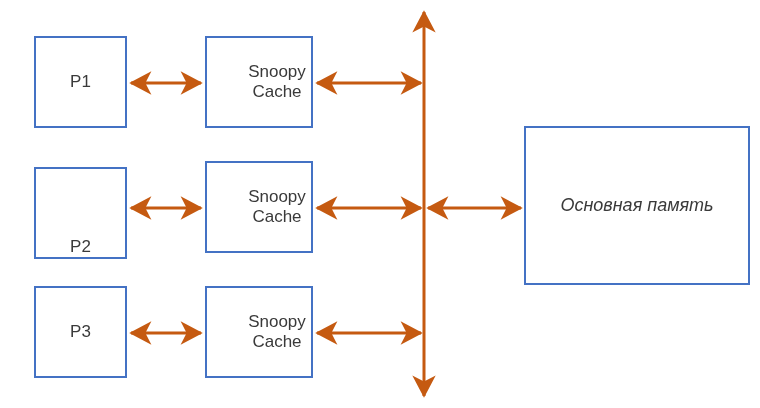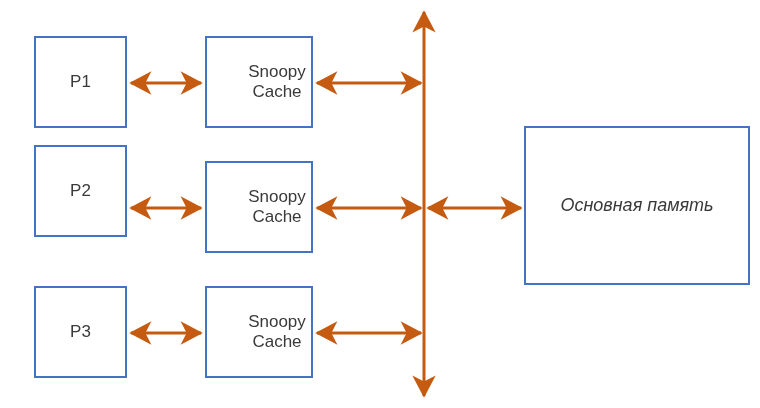--- a/index.html
+++ b/index.html
@@ -85,21 +85,21 @@
     <line x1="317" y1="83" x2="421" y2="83" stroke="#C55A11" stroke-width="3" marker-start="url(#ah-left)" marker-end="url(#ah-right)"></line>
     <line x1="317" y1="208" x2="421" y2="208" stroke="#C55A11" stroke-width="3" marker-start="url(#ah-left)" marker-end="url(#ah-right)"></line>
     <line x1="317" y1="333" x2="421" y2="333" stroke="#C55A11" stroke-width="3" marker-start="url(#ah-left)" marker-end="url(#ah-right)"></line>
 
     <line x1="428" y1="208" x2="521" y2="208" stroke="#C55A11" stroke-width="3" marker-start="url(#ah-left)" marker-end="url(#ah-right)"></line>
   </svg>
 
   <div class="node-box proc-box" style="left:34px; top:36px; width:93px; height:92px;justify-content:center;">
     <span class="node-label">P1</span>
   </div>
-  <div class="node-box proc-box" style="left:34px; top:145px; width:93px; height:92px;">
+  <div class="node-box proc-box" style="left:34px; top:167px; width:93px; height:92px;align-items:flex-end;">
     <span class="node-label">P2</span>
   </div>
   <div class="node-box proc-box" style="left:34px; top:286px; width:93px; height:92px;">
     <span class="node-label">P3</span>
   </div>
 
   <div class="node-box cache-box" style="left:205px; top:36px; width:108px; height:92px;">
     <span class="node-label">Snoopy
 Cache</span>
   </div>

